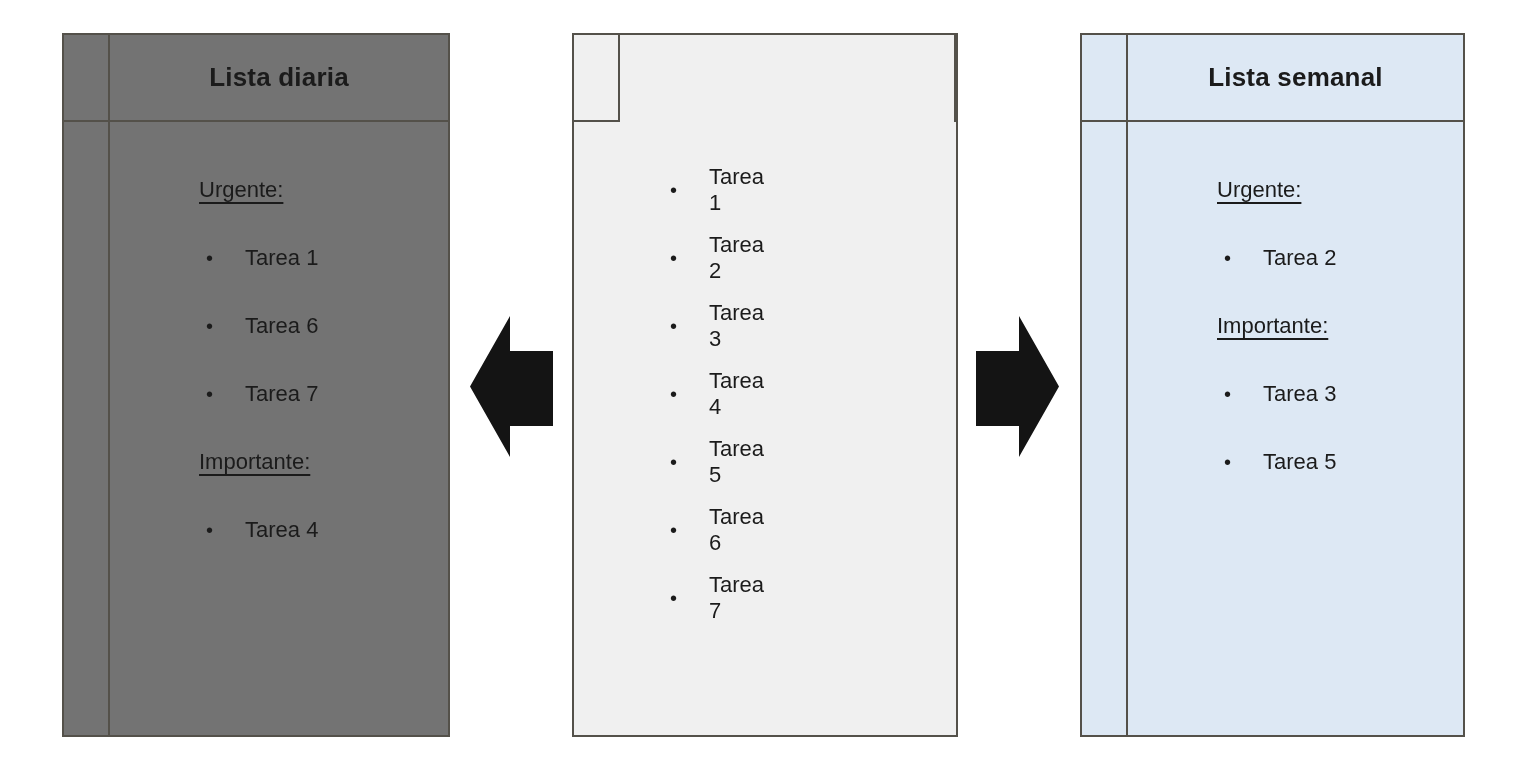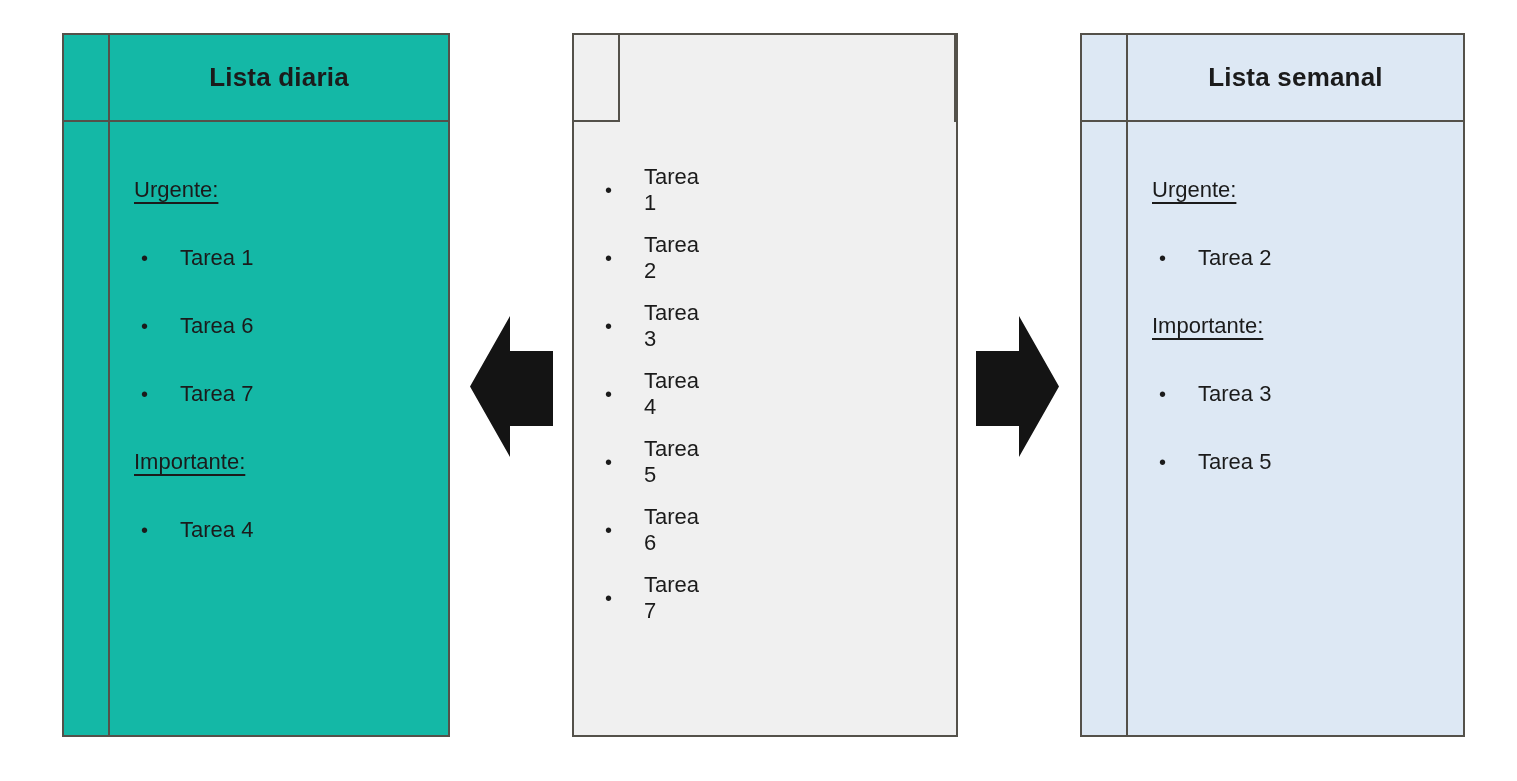--- a/index.html
+++ b/index.html
@@ -31,21 +31,21 @@
     font-size: 26px;
     font-weight: 700;
     letter-spacing: 0.2px;
     color: #1b1b1b;
   }
   .cell-body { padding-top: 34px; }
   .line {
     height: 68px;
     display: flex;
     align-items: center;
-    padding-left: 24px;
+    padding-left: 89px;
     font-size: 22px;
   }
   .line.heading .txt {
     text-decoration: underline;
     text-underline-offset: 5px;
     text-decoration-thickness: 2px;
   }
   .line.bullet .dot {
     flex: 0 0 39px;
     margin-left: 7px;
@@ -58,21 +58,21 @@
     width: 83px;
     height: 141px;
   }
   .arrow svg { display: block; width: 100%; height: 100%; }
 </style>
 </head>
 <body>
 
 <div class="canvas">
 
-  <section class="panel" style="left: 62px; width: 388px; background: #14b8a6;">
+  <section class="panel" style="left: 62px; width: 388px; background: #737373;">
     <div class="cell-gutter-header"></div>
     <div class="cell-header">
       <h2 class="panel-title">Lista diaria</h2>
     </div>
     <div class="cell-gutter-body"></div>
     <div class="cell-body">
       <div class="items">
           <div class="line heading">
             <span class="txt">Urgente:</span>
           </div>

